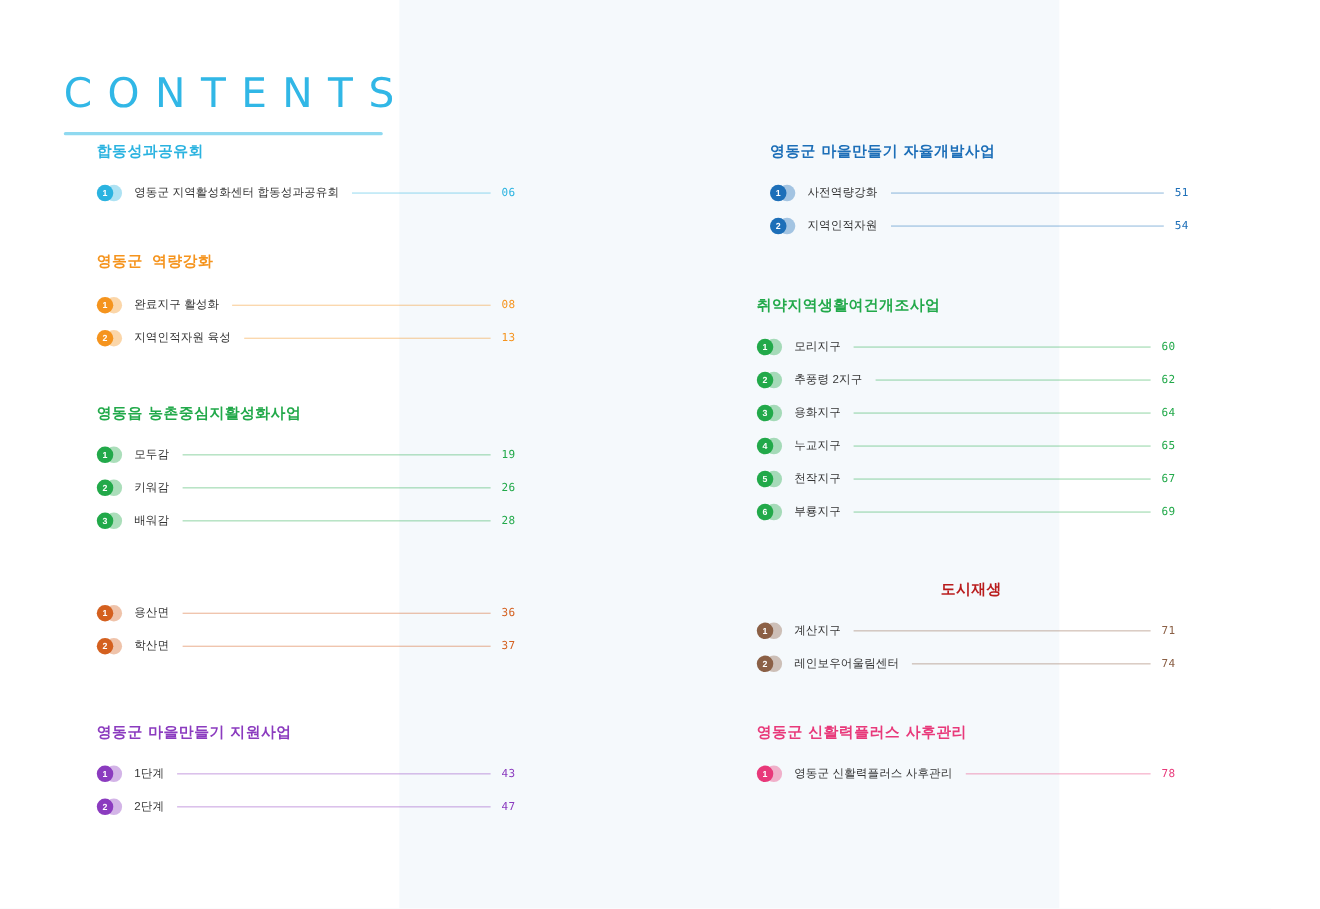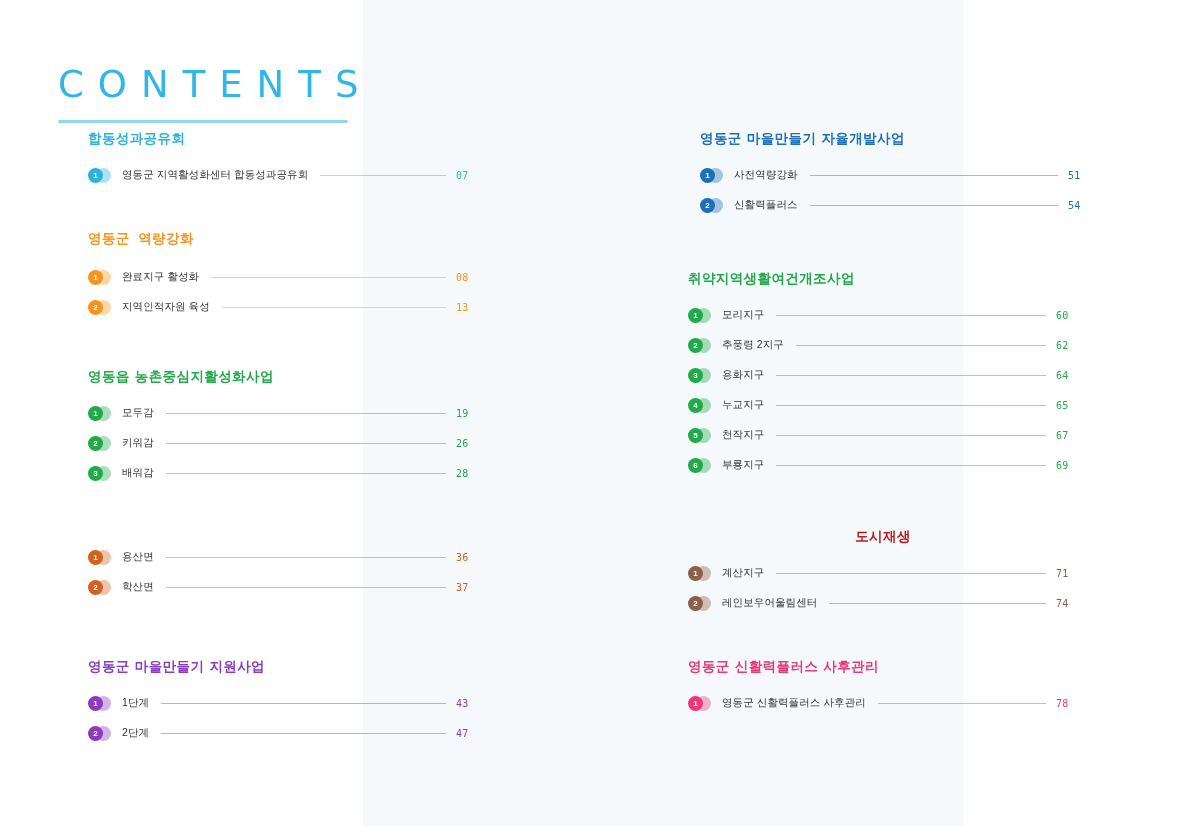--- a/index.html
+++ b/index.html
@@ -152,21 +152,21 @@
       <div class="section" style="position: absolute; left: 0px; width: 100%; top: 0px;">
         <div class="section-title" style="color: rgb(43, 179, 224);">합동성과공유회</div>
         <div style="margin-top: 14px;">
           <div class="entry">
             <div class="badge-wrap">
               <div class="badge-shadow" style="background: rgb(43, 179, 224);"></div>
               <div class="badge" style="background: rgb(43, 179, 224);">1</div>
             </div>
             <div class="entry-label">영동군 지역활성화센터 합동성과공유회</div>
             <div class="leader" style="background: rgb(43, 179, 224);"></div>
-            <div class="page-no" style="color: rgb(43, 179, 224);">07</div>
+            <div class="page-no" style="color: rgb(43, 179, 224);">06</div>
           </div>
         </div>
       </div>
       <div class="section" style="position: absolute; left: 0px; width: 100%; top: 102px;">
         <div class="section-title" style="color: rgb(245, 148, 30); font-family: Liberation Mono, monospace;">영동군 역량강화</div>
         <div style="margin-top: 14px;">
           <div class="entry">
             <div class="badge-wrap">
               <div class="badge-shadow" style="background: rgb(245, 148, 30);"></div>
               <div class="badge" style="background: rgb(245, 148, 30);">1</div>
@@ -275,21 +275,21 @@
             </div>
             <div class="entry-label">사전역량강화</div>
             <div class="leader" style="background: rgb(29, 111, 184);"></div>
             <div class="page-no" style="color: rgb(29, 111, 184);">51</div>
           </div>
           <div class="entry">
             <div class="badge-wrap">
               <div class="badge-shadow" style="background: rgb(29, 111, 184);"></div>
               <div class="badge" style="background: rgb(29, 111, 184);">2</div>
             </div>
-            <div class="entry-label">신활력플러스</div>
+            <div class="entry-label">지역인적자원</div>
             <div class="leader" style="background: rgb(29, 111, 184);"></div>
             <div class="page-no" style="color: rgb(29, 111, 184);">54</div>
           </div>
         </div>
       </div>
       <div class="section" style="position: absolute; left: 0px; width: 100%; top: 140px;">
         <div class="section-title" style="color: rgb(34, 169, 74);">취약지역생활여건개조사업</div>
         <div style="margin-top: 14px;">
           <div class="entry">
             <div class="badge-wrap">

